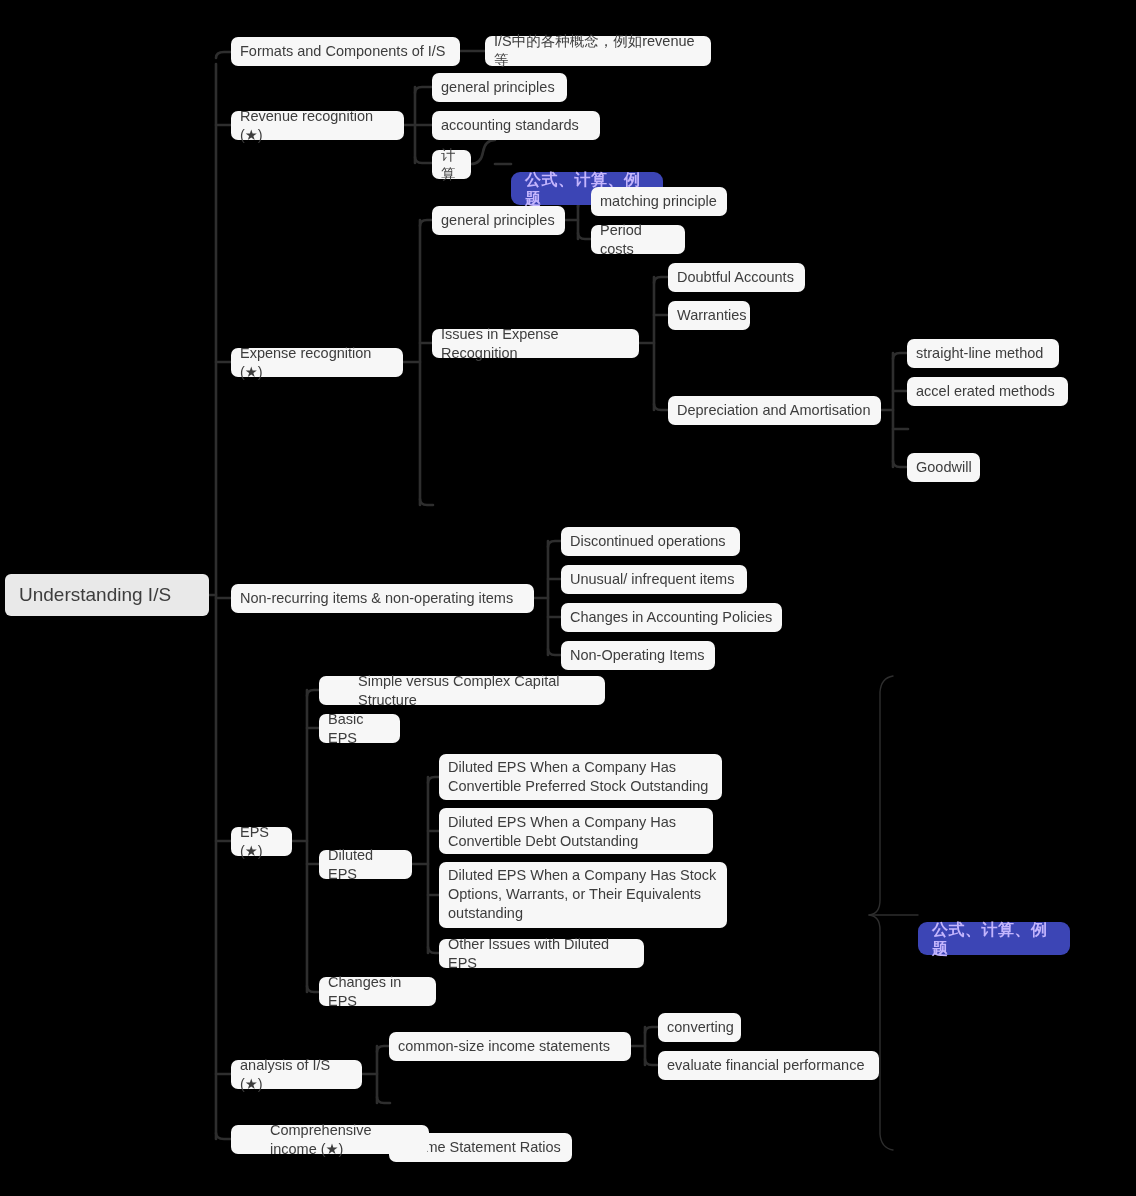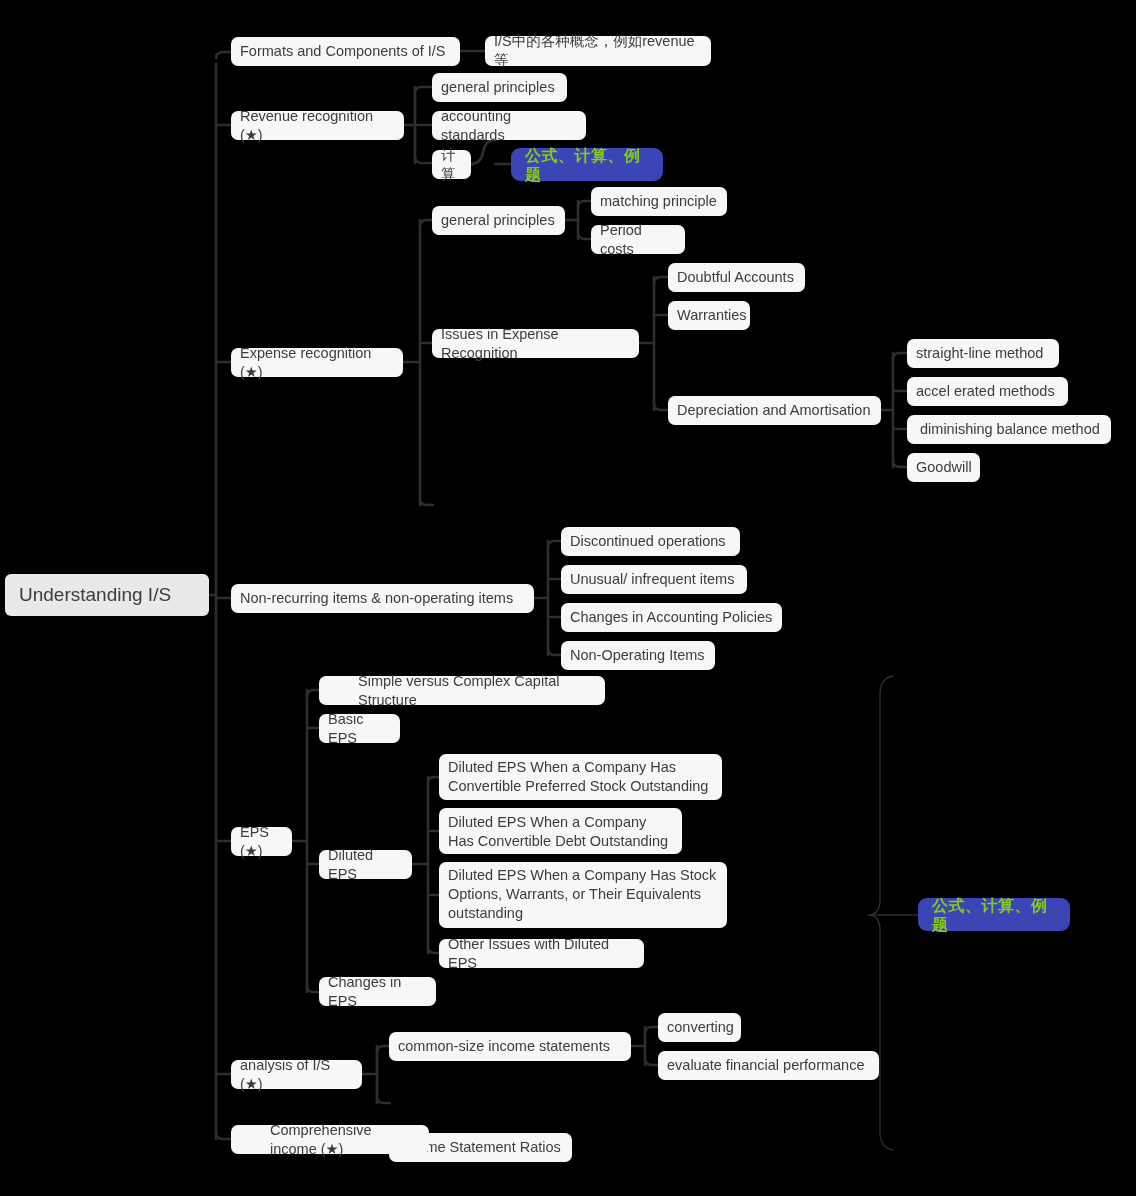--- a/index.html
+++ b/index.html
@@ -26,26 +26,27 @@
   .node.root{
     background:#e9e9e9;
     color:#3d3d3d;
     font-size:19px;
     line-height:24px;
     padding:8px 14px;
     border-radius:6px;
   }
   .node.accent{
     background:#3c45b5;
-    color:#84cc16;
+    color:#c4b5fd;
     font-weight:bold;
     font-size:16px;
     border-radius:9px;
     padding:7px 14px;
     letter-spacing:0.5px;
+    margin-top:24px;
   }
   .node.multi{align-items:flex-start;}
 </style>
 </head>
 <body>
 
 <div id="canvas">
 
   <svg id="edges" viewBox="0 0 1136 1196" xmlns="http://www.w3.org/2000/svg">
     <g fill="none" stroke="#2e2e2e" stroke-width="2.6" stroke-linecap="round" stroke-linejoin="round">
@@ -133,53 +134,52 @@
     </g>
   </svg>
 
   <div class="node root" style="left:5px;top:574px;width:204px;height:42px;">Understanding I/S</div>
 
   <div class="node" style="left:231px;top:37px;width:229px;height:29px;">Formats and Components of I/S</div>
   <div class="node" style="left:485px;top:36px;width:226px;height:30px;">I/S中的各种概念，例如revenue等</div>
 
   <div class="node" style="left:231px;top:111px;width:173px;height:29px;">Revenue recognition (★)</div>
   <div class="node" style="left:432px;top:73px;width:135px;height:29px;">general principles</div>
-  <div class="node" style="left:432px;top:111px;width:154px;height:29px;">accounting standards</div>
+  <div class="node" style="left:432px;top:111px;width:168px;height:29px;">accounting standards</div>
   <div class="node" style="left:432px;top:150px;width:39px;height:29px;">计算</div>
   <div class="node accent" style="left:511px;top:148px;width:152px;height:33px;justify-content:center;">公式、计算、例题</div>
 
   <div class="node" style="left:231px;top:348px;width:172px;height:29px;">Expense recognition (★)</div>
   <div class="node" style="left:432px;top:206px;width:133px;height:29px;">general principles</div>
   <div class="node" style="left:591px;top:187px;width:136px;height:29px;">matching principle</div>
   <div class="node" style="left:591px;top:225px;width:94px;height:29px;">Period costs</div>
 
   <div class="node" style="left:432px;top:329px;width:207px;height:29px;">Issues in Expense Recognition</div>
   <div class="node" style="left:668px;top:263px;width:137px;height:29px;">Doubtful Accounts</div>
   <div class="node" style="left:668px;top:301px;width:82px;height:29px;">Warranties</div>
   <div class="node" style="left:668px;top:396px;width:213px;height:29px;">Depreciation and Amortisation</div>
 
   <div class="node" style="left:907px;top:339px;width:152px;height:29px;text-align:center;">straight-line method</div>
   <div class="node" style="left:907px;top:377px;width:161px;height:29px;">accel erated methods</div>
-  <div class="node" style="left:907px;top:415px;width:204px;height:29px;"> diminishing balance method</div>
   <div class="node" style="left:907px;top:453px;width:73px;height:29px;">Goodwill</div>
 
 
   <div class="node" style="left:231px;top:584px;width:303px;height:29px;">Non-recurring items &amp; non-operating items</div>
   <div class="node" style="left:561px;top:527px;width:179px;height:29px;">Discontinued operations</div>
   <div class="node" style="left:561px;top:565px;width:186px;height:29px;">Unusual/ infrequent items</div>
   <div class="node" style="left:561px;top:603px;width:221px;height:29px;">Changes in Accounting Policies</div>
   <div class="node" style="left:561px;top:641px;width:154px;height:29px;">Non-Operating Items</div>
 
   <div class="node" style="left:231px;top:827px;width:61px;height:29px;">EPS (★)</div>
   <div class="node" style="left:319px;top:676px;width:286px;height:29px;padding-left:39px;">Simple versus Complex Capital Structure</div>
   <div class="node" style="left:319px;top:714px;width:81px;height:29px;">Basic EPS</div>
   <div class="node" style="left:319px;top:850px;width:93px;height:29px;">Diluted EPS</div>
 
   <div class="node multi" style="left:439px;top:754px;width:283px;height:46px;padding-top:4px;">Diluted EPS When a Company Has Convertible Preferred Stock Outstanding</div>
-  <div class="node multi" style="left:439px;top:808px;width:243px;height:46px;">Diluted EPS When a Company Has Convertible Debt Outstanding</div>
+  <div class="node multi" style="left:439px;top:808px;width:274px;height:46px;">Diluted EPS When a Company Has Convertible Debt Outstanding</div>
   <div class="node multi" style="left:439px;top:862px;width:288px;height:66px;padding-top:4px;">Diluted EPS When a Company Has Stock Options, Warrants, or Their Equivalents outstanding</div>
   <div class="node" style="left:439px;top:939px;width:205px;height:29px;">Other Issues with Diluted EPS</div>
   <div class="node" style="left:319px;top:977px;width:117px;height:29px;">Changes in EPS</div>
 
   <div class="node" style="left:231px;top:1060px;width:131px;height:29px;">analysis of I/S (★)</div>
   <div class="node" style="left:389px;top:1032px;width:242px;height:29px;">common-size income statements</div>
   <div class="node" style="left:658px;top:1013px;width:83px;height:29px;">converting</div>
   <div class="node" style="left:658px;top:1051px;width:221px;height:29px;">evaluate financial performance</div>
   <div class="node" style="left:389px;top:1089px;width:183px;height:29px;margin-top:44px;">Income Statement Ratios</div>
 

